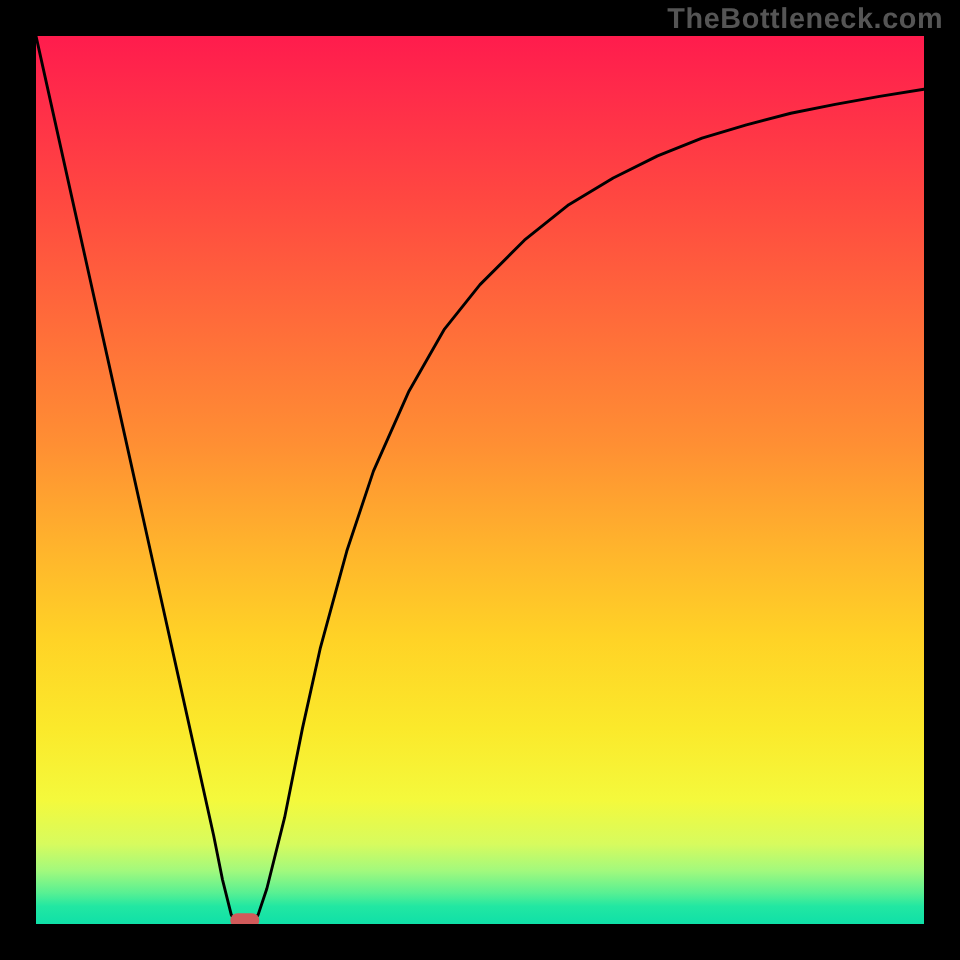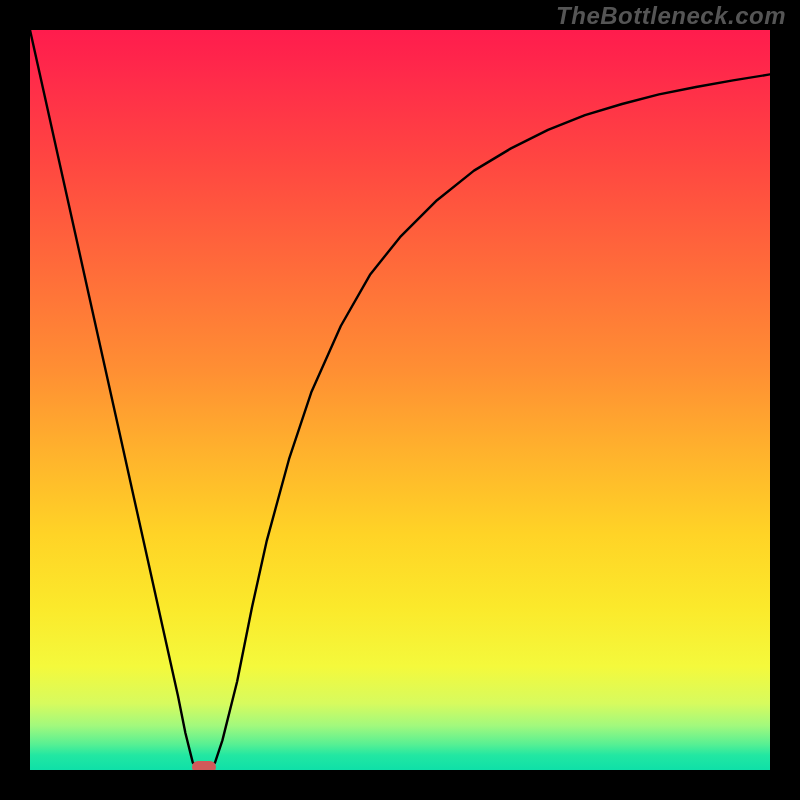--- a/index.html
+++ b/index.html
@@ -9,21 +9,20 @@
     height: 800px;
     background: #000;
     font-family: Arial, Helvetica, sans-serif;
     overflow: hidden;
   }
   .frame {
     position: relative;
     width: 800px;
     height: 800px;
     background: #000;
-    font-style: italic;
   }
   .watermark {
     position: absolute;
     top: 2px;
     right: 14px;
     color: #555;
     font-size: 24px;
     font-weight: 600;
     letter-spacing: 0.5px;
     z-index: 10;

